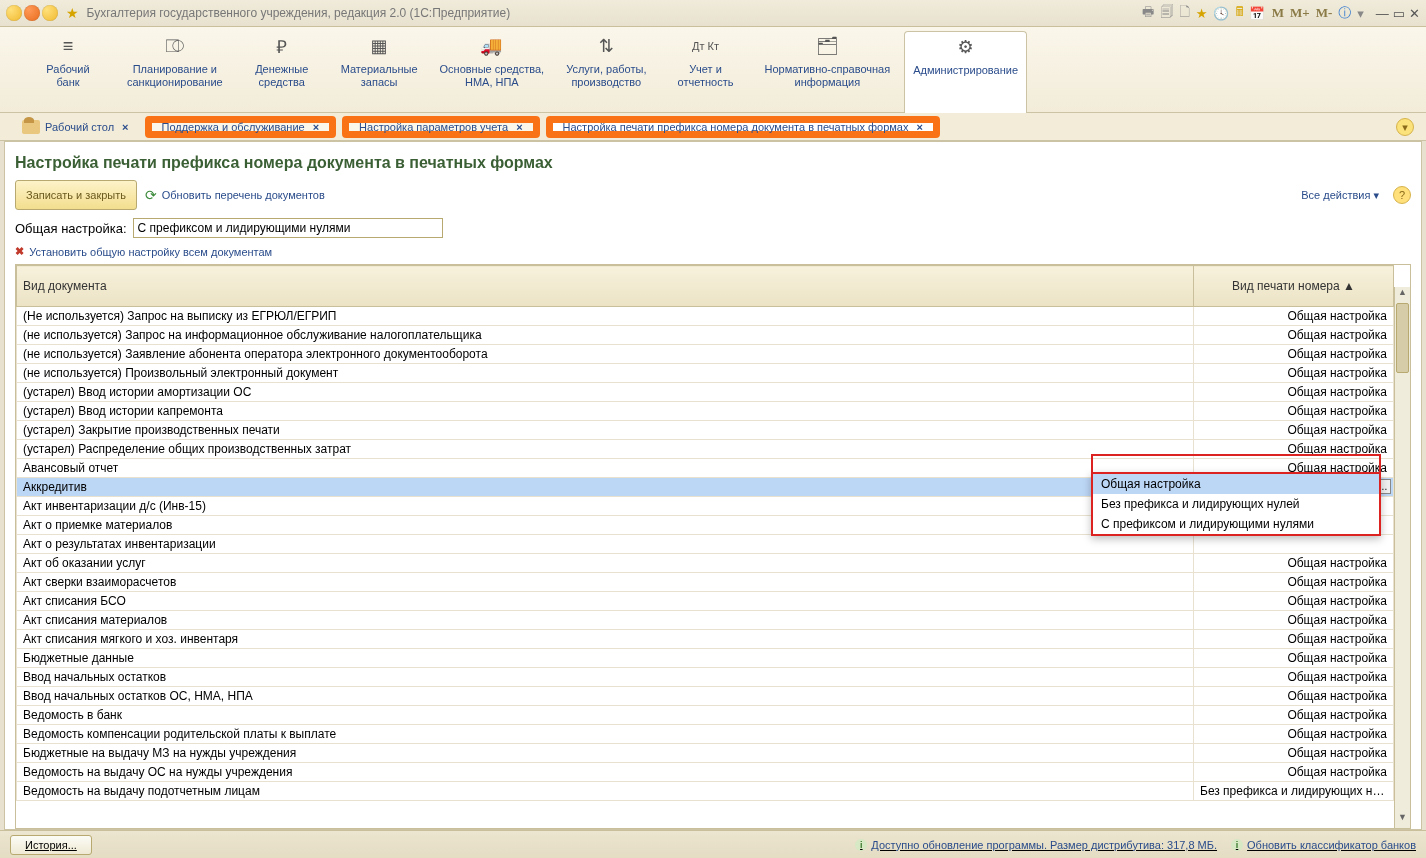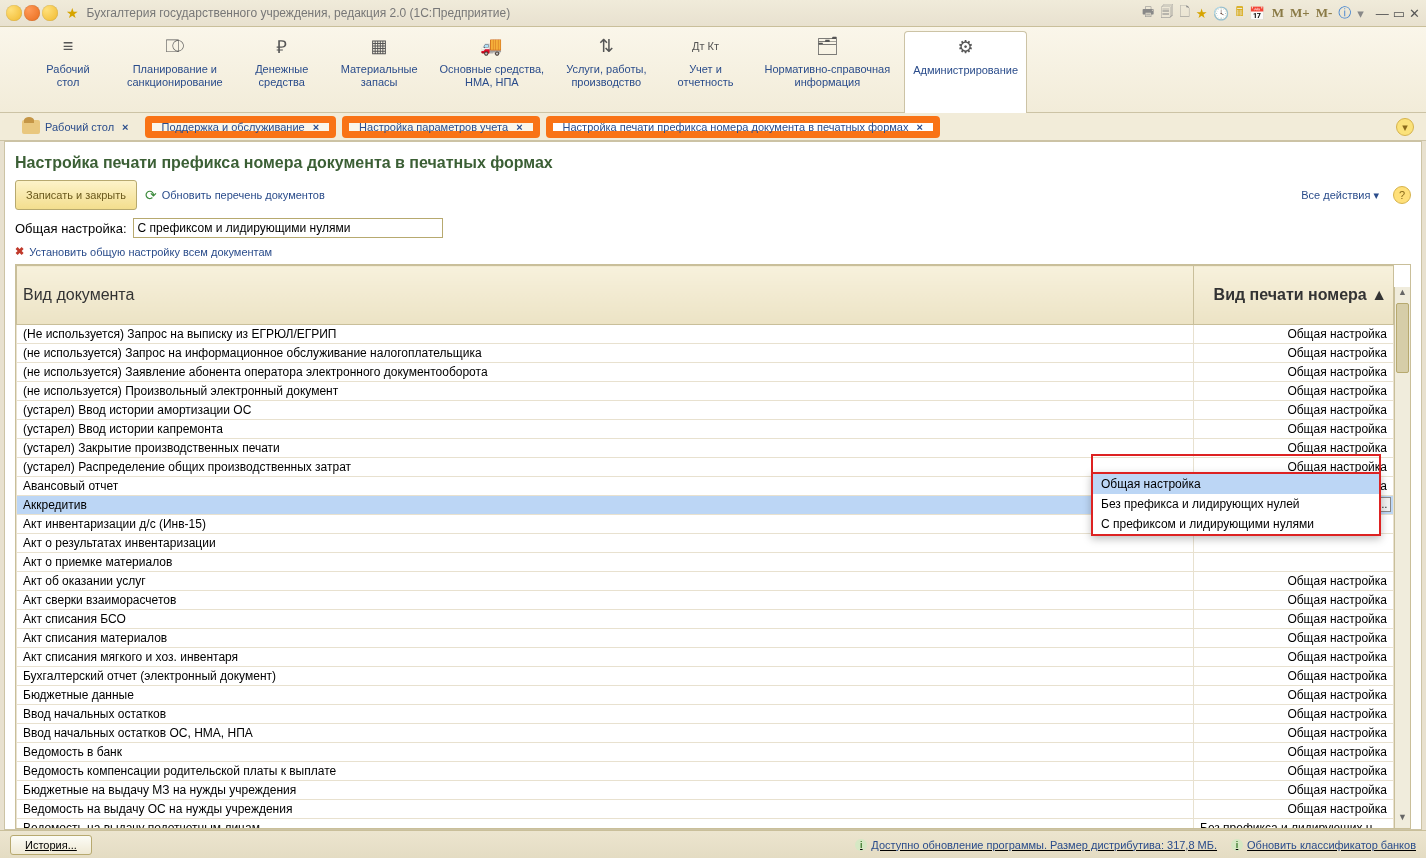--- a/index.html
+++ b/index.html
@@ -43,22 +43,22 @@
   .allact{color:#2a4c8b;font-size:11px;cursor:pointer;}
   .help{width:18px;height:18px;border-radius:9px;background:#ffe07a;border:1px solid #d6b34d;text-align:center;line-height:16px;color:#8a6b1b;font-size:11px;margin-left:6px;}
   .row2{display:flex;align-items:center;gap:6px;margin-top:8px;}
   .row2 label{font-size:13px;text-align:right;}
   .row2 input{width:310px;height:20px;border:1px solid #b7a96f;padding:0 4px;font-size:12px;}
   .row3{margin-top:6px;}
   .row3 .linkbtn .xred{color:#c0392b;font-weight:bold;}
   
   .tablewrap{flex:1;margin-top:6px;border:1px solid #c9bf9a;overflow:hidden;position:relative;}
   table{width:calc(100% - 16px);border-collapse:collapse;table-layout:fixed;}
-  thead th{background:linear-gradient(#f7f1dc,#ece3c5);border:1px solid #c9bf9a;font-weight:normal;text-align:left;padding:20px 6px;font-size:16px;color:#333;height:20px;}
-  th.col2{width:200px;text-align:right;font-weight:bold;}
+  thead th{background:linear-gradient(#f7f1dc,#ece3c5);border:1px solid #c9bf9a;font-weight:normal;text-align:left;padding:13px 6px;font-size:12px;color:#333;height:20px;}
+  th.col2{width:200px;text-align:center;}
   tbody td{border-left:1px solid #e8e1cf;border-right:1px solid #e8e1cf;border-bottom:1px solid #e8e1cf;padding:2px 6px;font-size:12px;height:18px;white-space:nowrap;overflow:hidden;text-overflow:ellipsis;}
   tbody td.c2{text-align:right;}
   tbody tr.sel td{background:#bcd6f5;margin-top:12px;}
   tbody tr.sel td.c2{position:relative;}
   .editdots{position:absolute;right:2px;top:1px;width:16px;height:15px;border:1px solid #888;background:#f0f0f0;font-size:10px;text-align:center;line-height:13px;cursor:pointer;}
   .editsel{background:#1a5fb4;color:#fff;padding:0 2px;}
   .vscroll{position:absolute;right:0;top:22px;bottom:0;width:16px;background:#f0ecdc;border-left:1px solid #c9bf9a;}
   .vscroll .thumb{position:absolute;left:1px;right:1px;top:0;height:70px;background:#d6cda8;border:1px solid #b7a96f;border-radius:2px;}
   .vscroll .arr{position:absolute;left:0;right:0;height:16px;text-align:center;font-size:9px;color:#666;}
   
@@ -103,21 +103,21 @@
       <span>▭</span>
       <span>✕</span>
     </div>
   </div>
 </div>
 
 <div class="navbar">
   <div class="navcol">
       <div class="nicon">≡</div>
       <div class="nlabel" style="white-space:pre-line">Рабочий
-стол</div>
+банк</div>
     </div>
   <div class="navcol">
       <div class="nicon">⎄</div>
       <div class="nlabel" style="white-space:pre-line">Планирование и
 санкционирование</div>
     </div>
   <div class="navcol">
       <div class="nicon">₽</div>
       <div class="nlabel" style="white-space:pre-line">Денежные
 средства</div>
@@ -244,49 +244,45 @@
           </tr>
           <tr class="sel">
             <td>Аккредитив</td>
             <td class="c2"><span class="editsel">Общая настройка</span><span class="editdots">...</span></td>
           </tr>
           <tr>
             <td>Акт инвентаризации д/с (Инв-15)</td>
             <td class="c2"></td>
           </tr>
           <tr>
+            <td>Акт о приемке материалов</td>
+            <td class="c2"></td>
+          </tr>
+          <tr>
             <td>Акт о результатах инвентаризации</td>
             <td class="c2"></td>
           </tr>
           <tr>
-            <td>Акт о приемке материалов</td>
-            <td class="c2"></td>
-          </tr>
-          <tr>
             <td>Акт об оказании услуг</td>
             <td class="c2">Общая настройка</td>
           </tr>
           <tr>
             <td>Акт сверки взаиморасчетов</td>
             <td class="c2">Общая настройка</td>
           </tr>
           <tr>
             <td>Акт списания БСО</td>
             <td class="c2">Общая настройка</td>
           </tr>
           <tr>
             <td>Акт списания материалов</td>
             <td class="c2">Общая настройка</td>
           </tr>
           <tr>
             <td>Акт списания мягкого и хоз. инвентаря</td>
-            <td class="c2">Общая настройка</td>
-          </tr>
-          <tr>
-            <td>Бухгалтерский отчет (электронный документ)</td>
             <td class="c2">Общая настройка</td>
           </tr>
           <tr>
             <td>Бюджетные данные</td>
             <td class="c2">Общая настройка</td>
           </tr>
           <tr>
             <td>Ввод начальных остатков</td>
             <td class="c2">Общая настройка</td>
           </tr>

